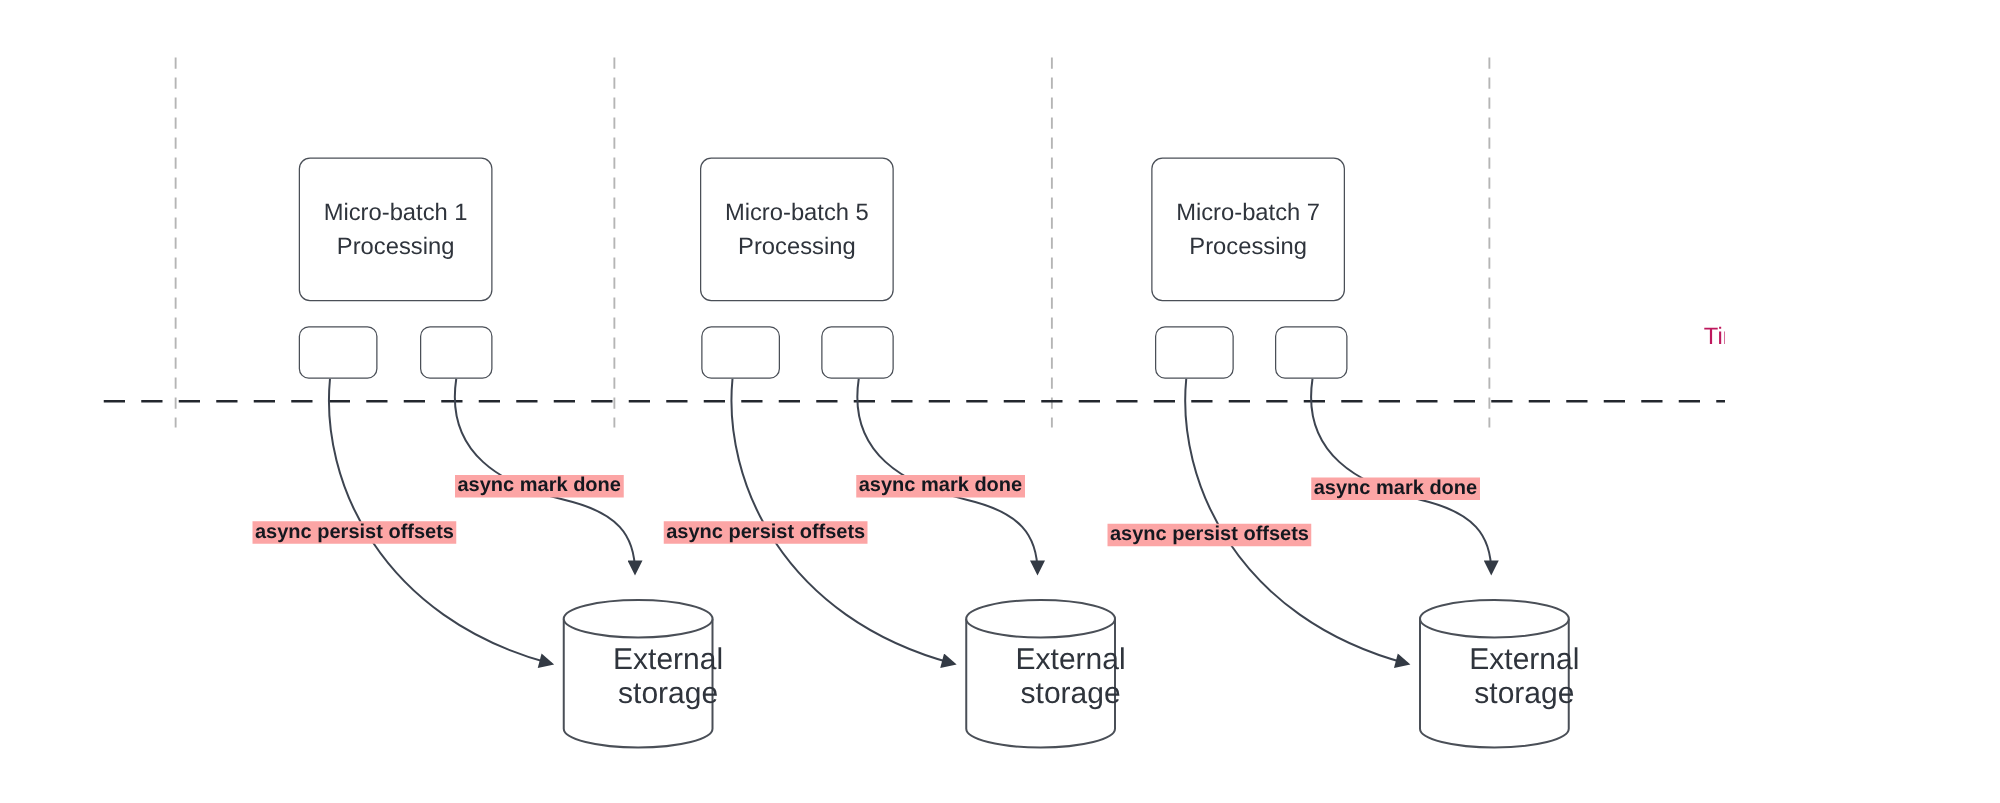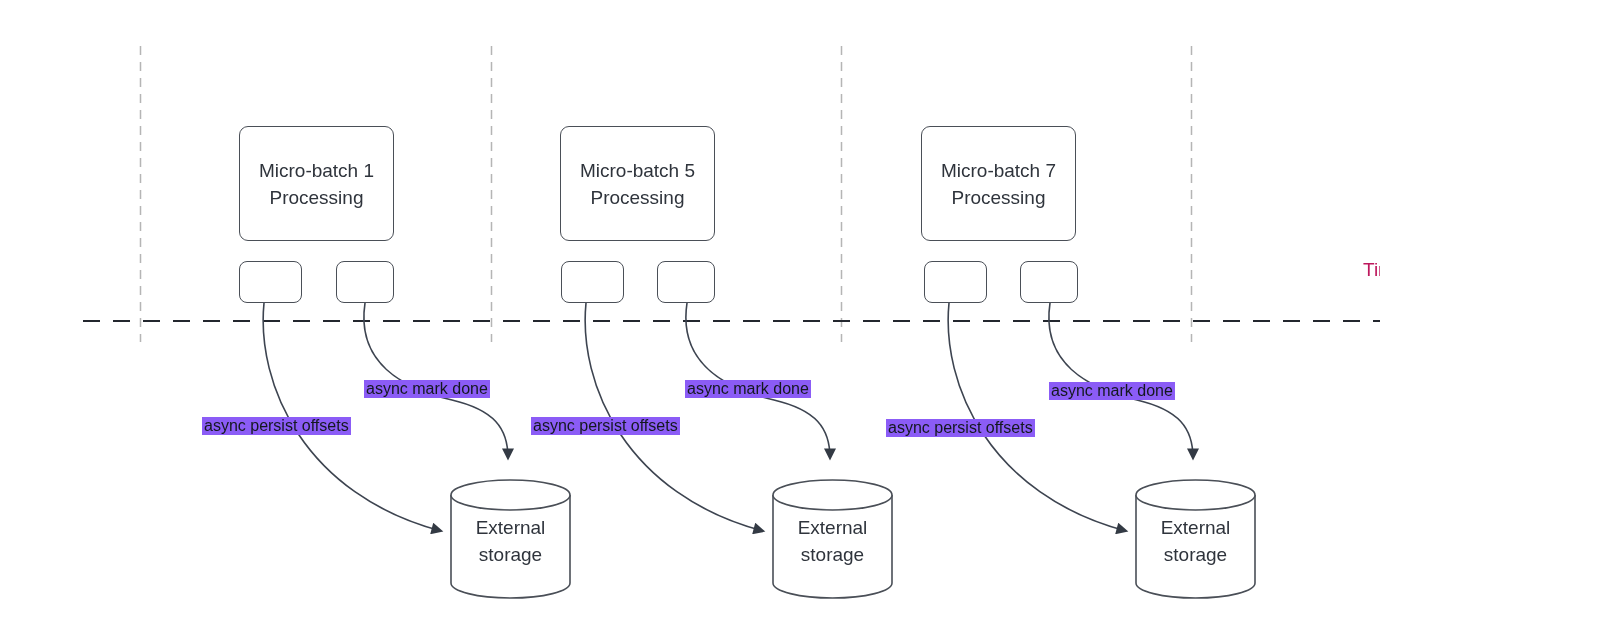--- a/index.html
+++ b/index.html
@@ -23,27 +23,27 @@
   }
   .mini-box{
     position:absolute;top:261px;height:42px;
     border:1.5px solid #4a4f57;border-radius:8px;background:#fff;
     z-index:2;box-sizing:border-box;
   }
   .mini-left{width:63px;}
   .mini-right{width:58px;}
   .conn-label{
     position:absolute;z-index:3;
-    font-size:16px;font-weight:normal;color:#14181f;
-    background:#8b5cf6;padding:0 2px;white-space:nowrap;
+    font-size:16px;font-weight:bold;color:#14181f;
+    background:#fca5a5;padding:0 2px;white-space:nowrap;
   }
   .storage-label{
     position:absolute;top:514px;width:119px;z-index:3;
     text-align:center;white-space:pre-line;
-    font-size:19px;line-height:27px;color:#2f343c;
+    font-size:24px;line-height:27px;color:#2f343c;margin-left:24px;
   }
   .time-label{
     position:absolute;left:1363px;top:259px;z-index:3;
     font-size:19px;color:#be185d;white-space:nowrap;
   }
 </style>
 </head>
 <body>
 
 <div class="canvas">

